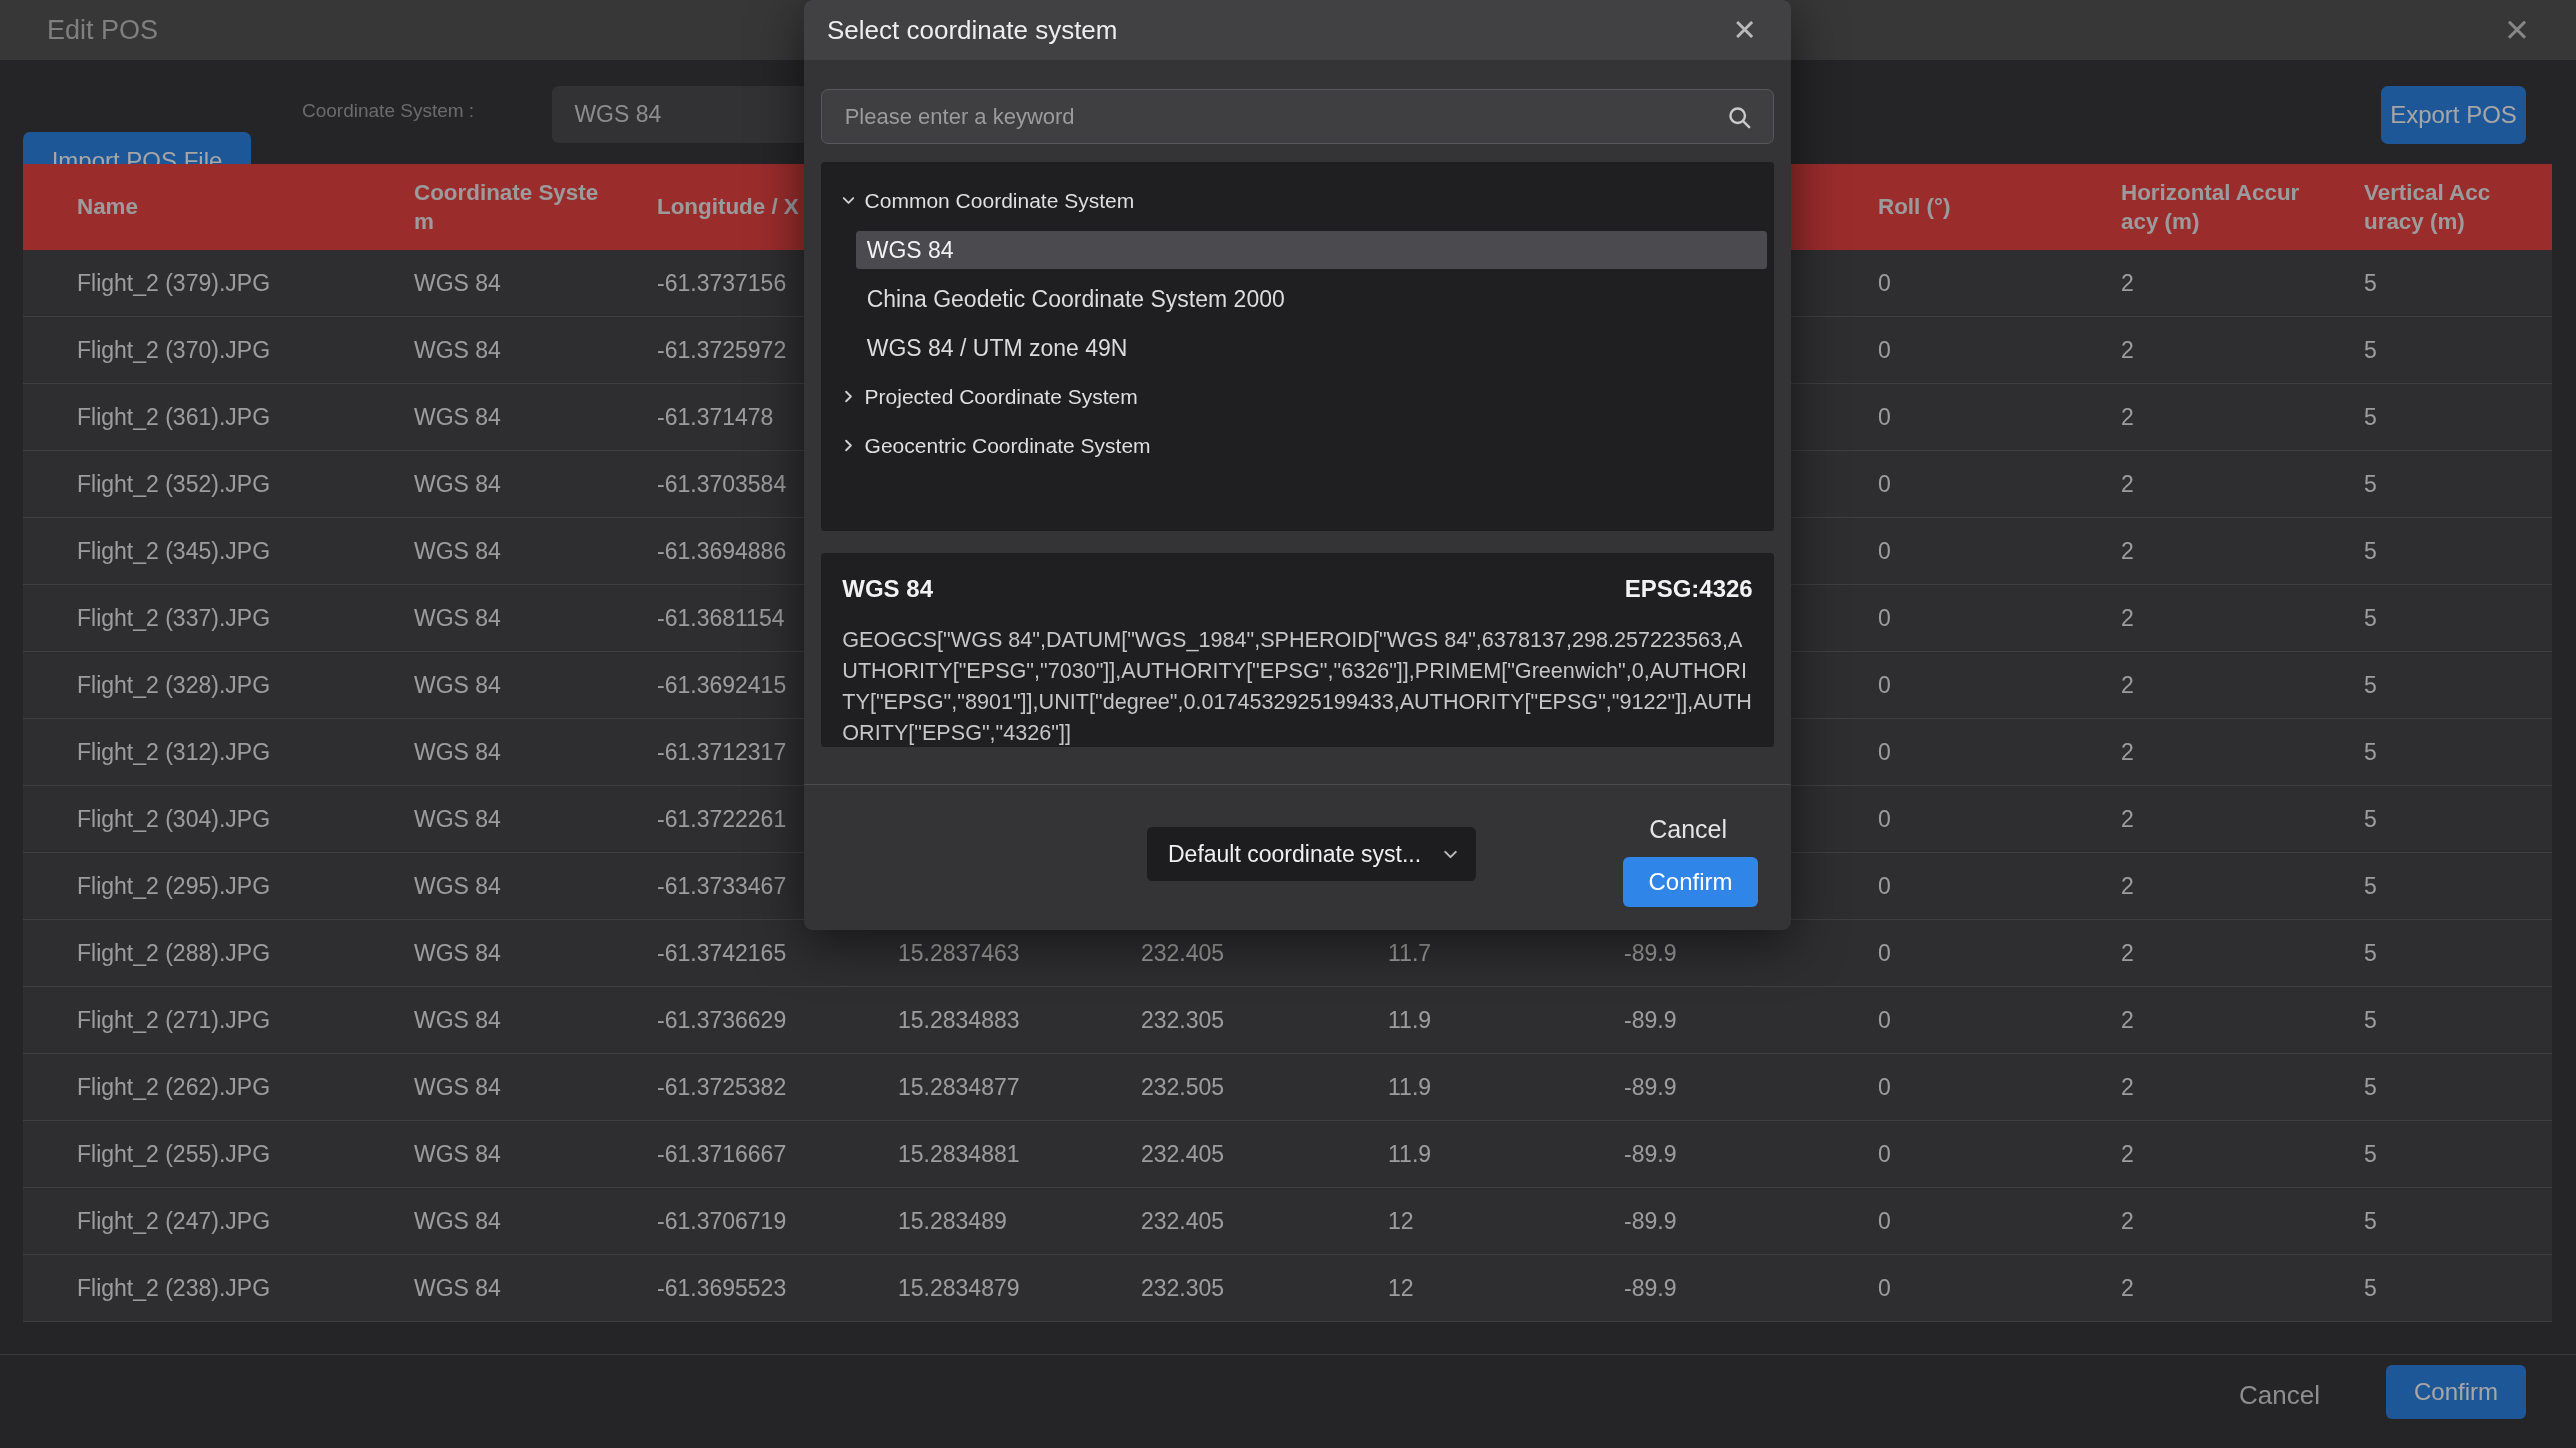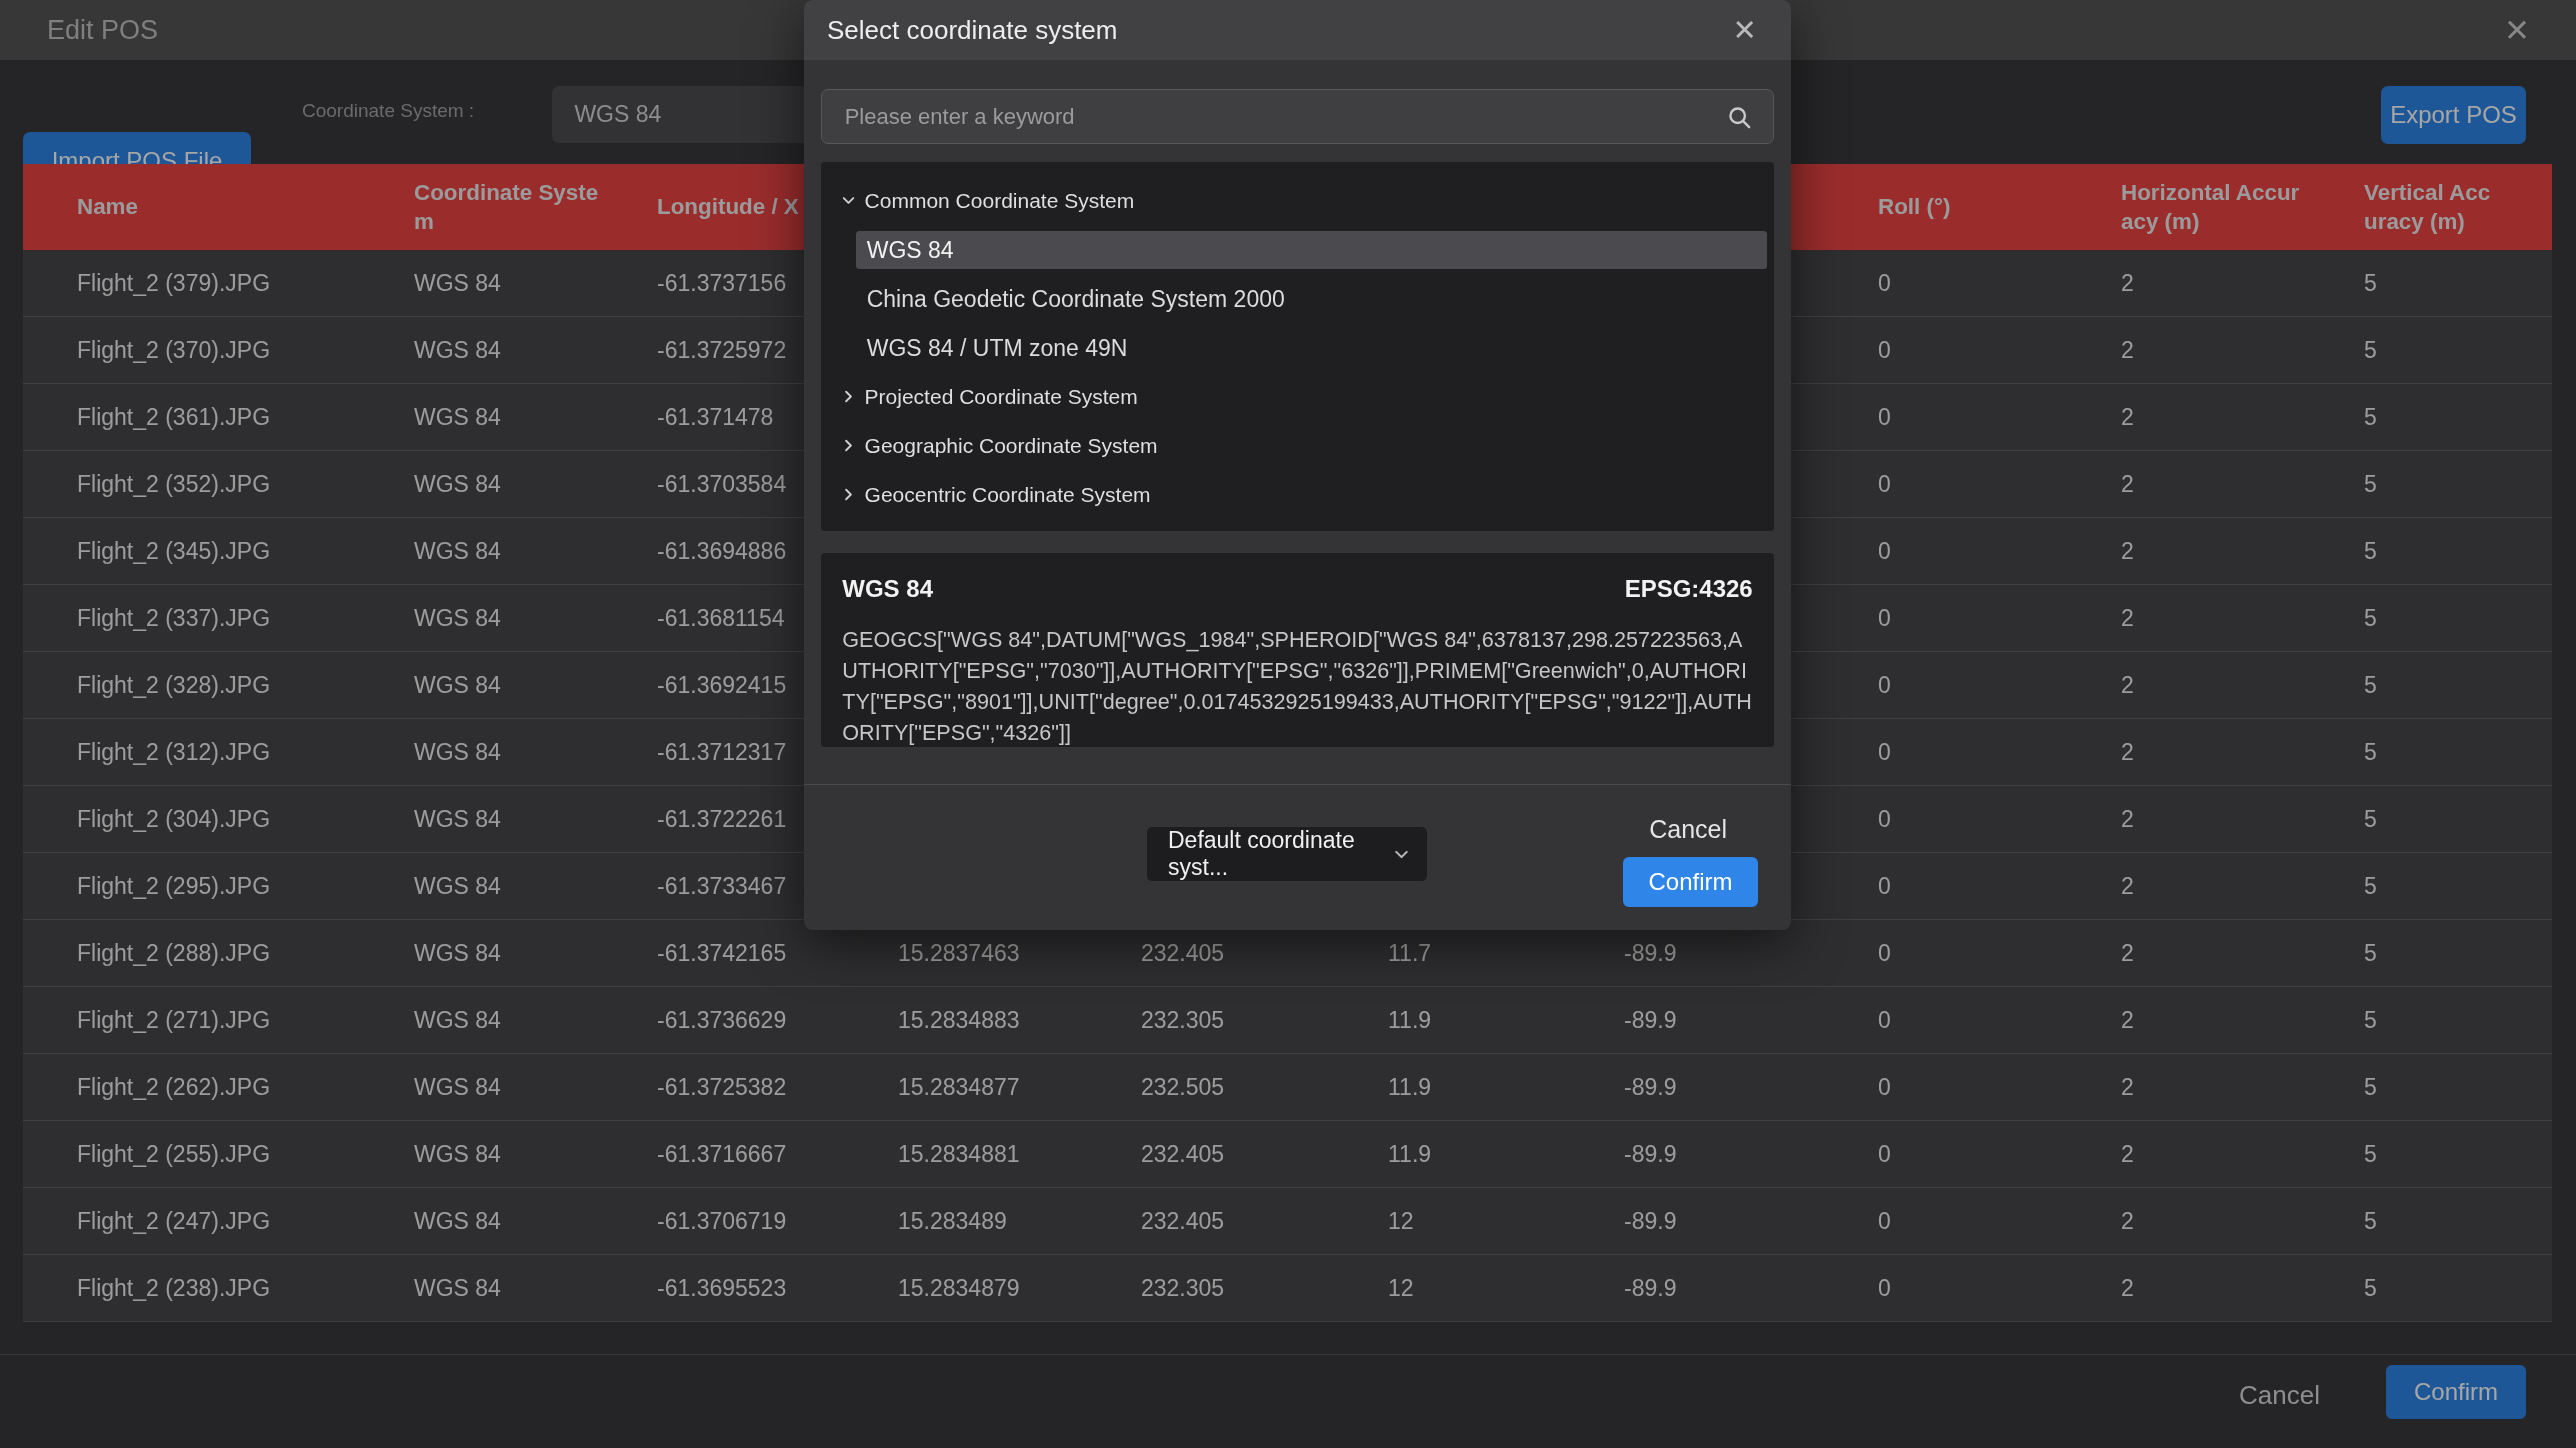--- a/index.html
+++ b/index.html
@@ -79,21 +79,21 @@
   .m-details{position:absolute;left:17.3px;right:17.3px;top:553px;height:194px;background:#1f1f21;
           border-radius:3.5px;padding:22.4px 21px;box-sizing:border-box;}
   .d-titlerow{display:flex;justify-content:space-between;align-items:baseline;}
   .d-name{font-size:24px;font-weight:700;color:#f2f2f3;}
   .d-code{font-size:24px;font-weight:700;color:#f2f2f3;}
   .d-wkt{margin-top:21px;font-size:21.6px;line-height:31px;color:#c6c6c8;word-break:break-all;}
 
   .m-footer{position:absolute;left:0;right:0;top:784px;bottom:0;border-top:0.9px solid #4a4a4d;}
   .elev-label{position:absolute;left:22.4px;top:31px;width:224px;font-size:25px;line-height:35px;
           color:#eaeaec;}
-  .elev-select{position:absolute;left:343px;top:42px;width:280px;height:54px;background:#1d1d1f;
+  .elev-select{position:absolute;left:343px;top:42px;width:329px;height:54px;background:#1d1d1f;
           border-radius:5.2px;display:flex;align-items:center;cursor:pointer;}
   .elev-select .sel-text{margin-left:21px;font-size:23px;color:#f0f0f2;flex:1;}
   .elev-select .chev{width:21px;height:21px;margin-right:15.5px;color:#b9b9bb;transform:rotate(90deg);}
   .m-cancel{position:absolute;right:58px;top:26px;font-size:25px;color:#e4e4e6;background:none;
           border:none;cursor:pointer;font-family:"Liberation Sans",sans-serif;line-height:35px;}
   .m-confirm{position:absolute;right:33px;top:72px;width:135px;height:50px;border-radius:6px;
           font-size:24px;}
 </style>
 </head>
 <body>
@@ -371,28 +371,20 @@
             </svg>
           </span>
           <span>Projected Coordinate System</span>
         </div>
         <div class="tree-group">
           <span class="chev">
             <svg width="19" height="19" viewBox="0 0 24 24" fill="none" stroke="currentColor" stroke-width="2.4" stroke-linecap="round" stroke-linejoin="round">
               <path d="M9 6l6 6-6 6"></path>
             </svg>
           </span>
-          <span>Geographic Coordinate System</span>
-        </div>
-        <div class="tree-group">
-          <span class="chev">
-            <svg width="19" height="19" viewBox="0 0 24 24" fill="none" stroke="currentColor" stroke-width="2.4" stroke-linecap="round" stroke-linejoin="round">
-              <path d="M9 6l6 6-6 6"></path>
-            </svg>
-          </span>
           <span>Geocentric Coordinate System</span>
         </div>
       </div>
 
     <div class="m-details">
       <div class="d-titlerow">
         <span class="d-name">WGS 84</span>
         <span class="d-code">EPSG:4326</span>
       </div>
       <div class="d-wkt">GEOGCS["WGS 84",DATUM["WGS_1984",SPHEROID["WGS 84",6378137,298.257223563,AUTHORITY["EPSG","7030"]],AUTHORITY["EPSG","6326"]],PRIMEM["Greenwich",0,AUTHORITY["EPSG","8901"]],UNIT["degree",0.0174532925199433,AUTHORITY["EPSG","9122"]],AUTHORITY["EPSG","4326"]]</div>

